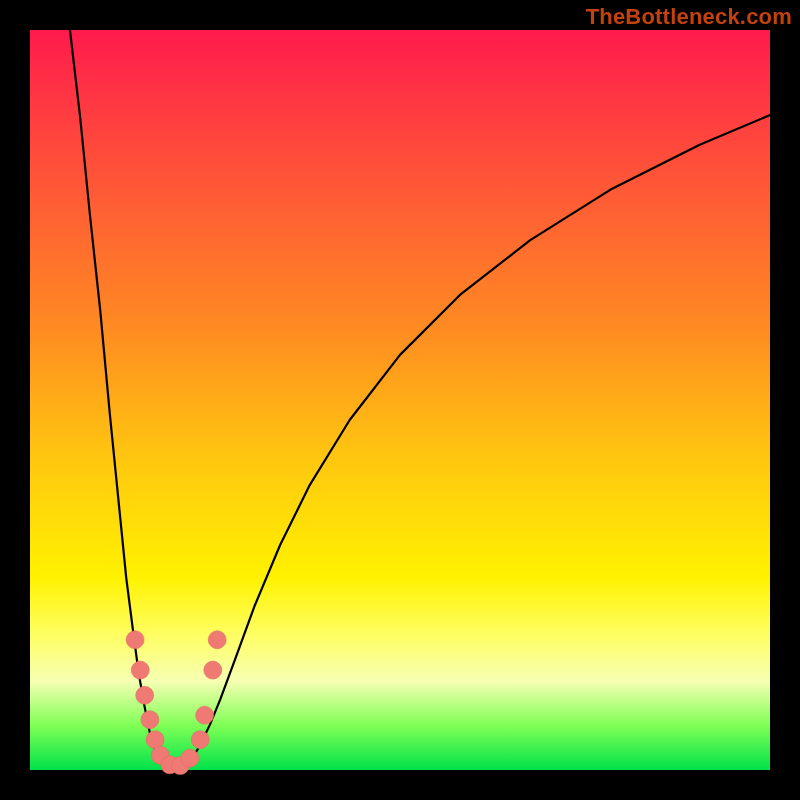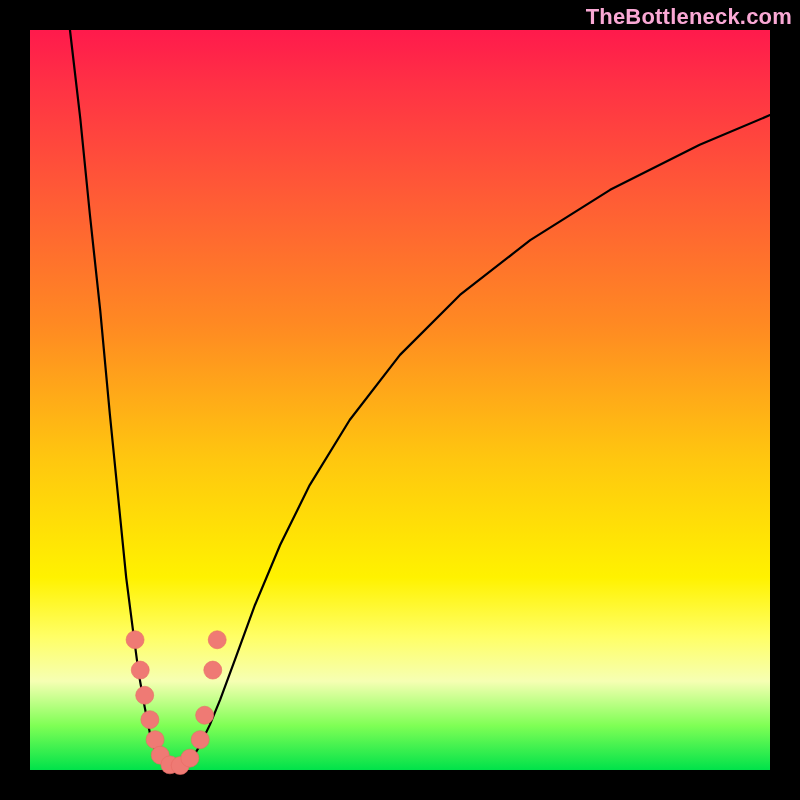--- a/index.html
+++ b/index.html
@@ -53,21 +53,21 @@
     stroke: #e86a63;
     stroke-width: 0.6;
   }
   .watermark {
     position: absolute;
     top: 4px;
     right: 8px;
     font-family: Arial, Helvetica, sans-serif;
     font-size: 22px;
     font-weight: 600;
-    color: #f9a8d4;
+    color: #c2410c;
     letter-spacing: 0.2px;
     user-select: none;
   }
 </style>
 </head>
 <body>
 
 <div class="stage">
 
   <div class="watermark">TheBottleneck.com</div>

